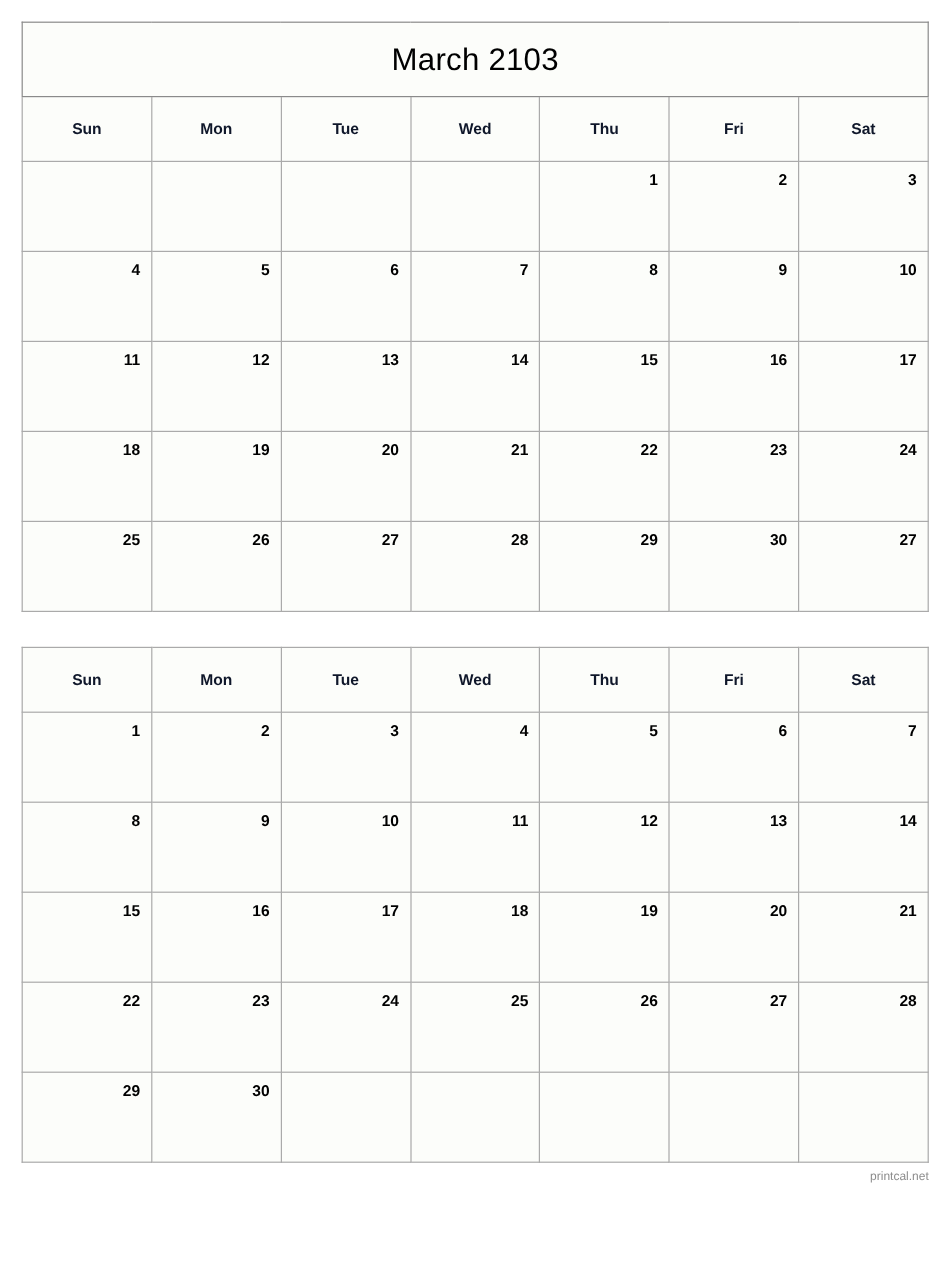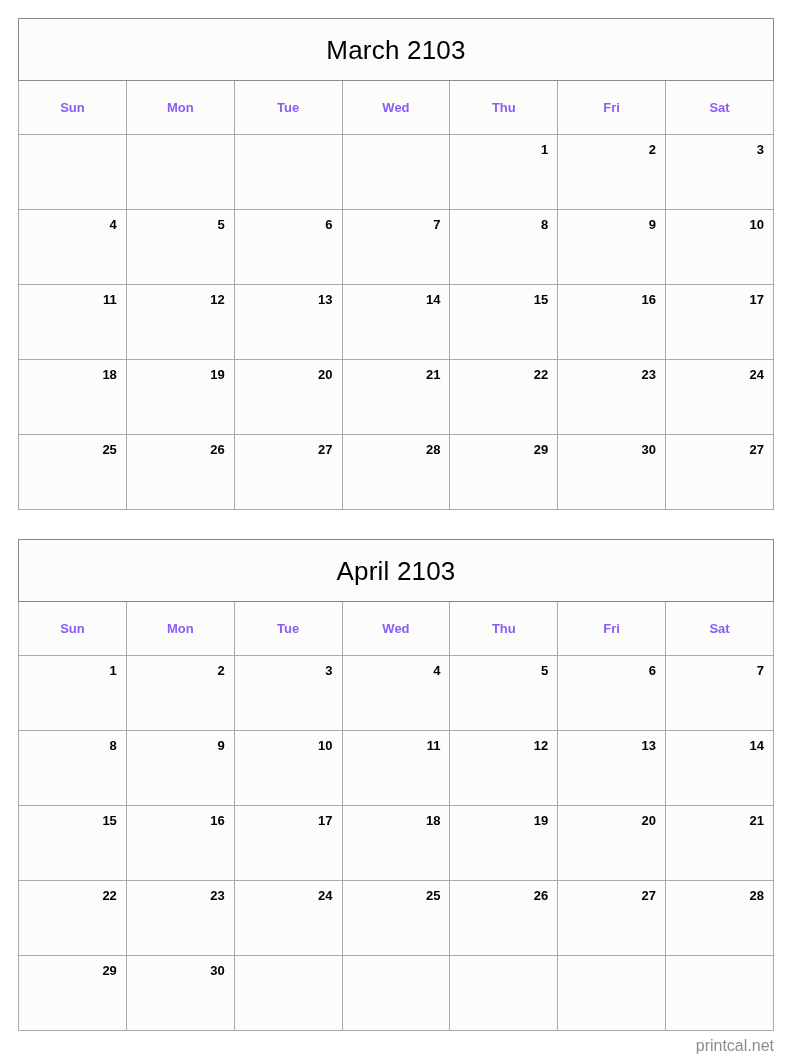--- a/index.html
+++ b/index.html
@@ -48,40 +48,40 @@
     letter-spacing: 0.2px;
     line-height: 1;
   }
   .dow-cell {
     border: 1px solid #aaaaaa;
     height: 51px;
     text-align: center;
     vertical-align: middle;
     font-size: 13px;
     font-weight: bold;
-    color: #8b5cf6;
+    color: #0f172a;
     background: #fcfdfa;
   }
   .day-cell {
     border: 1px solid #aaaaaa;
     height: 75px;
     vertical-align: top;
     text-align: right;
     padding: 7px 9px 0 0;
     font-size: 13px;
     font-weight: bold;
     color: #000000;
     background: #fcfdfa;
     box-sizing: border-box;
   }
   .footer {
     width: 756px;
     margin-top: 6px;
     text-align: right;
-    font-size: 16px;
+    font-size: 10px;
     color: #8d8d8d;
     font-family: "Liberation Sans", sans-serif;
   }
 </style>
 </head>
 <body>
 
 <div class="page">
 
   <table class="calendar">
@@ -146,25 +146,20 @@
         <td class="day-cell">29</td>
         <td class="day-cell">30</td>
         <td class="day-cell">27</td>
       </tr>
     </tbody>
   </table>
 
   <table class="calendar">
     <thead>
       <tr>
-        <th class="cal-title-cell" colspan="7">
-          <span class="cal-title">April 2103</span>
-        </th>
-      </tr>
-      <tr>
         <th class="dow-cell">Sun</th>
         <th class="dow-cell">Mon</th>
         <th class="dow-cell">Tue</th>
         <th class="dow-cell">Wed</th>
         <th class="dow-cell">Thu</th>
         <th class="dow-cell">Fri</th>
         <th class="dow-cell">Sat</th>
       </tr>
     </thead>
     <tbody>

